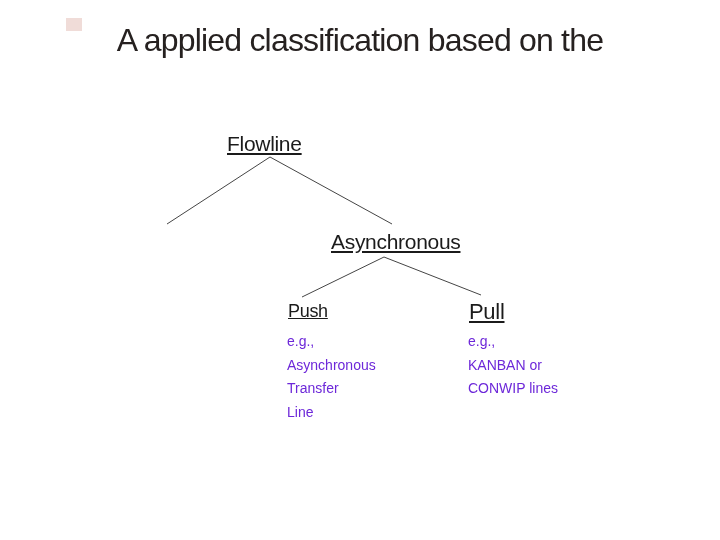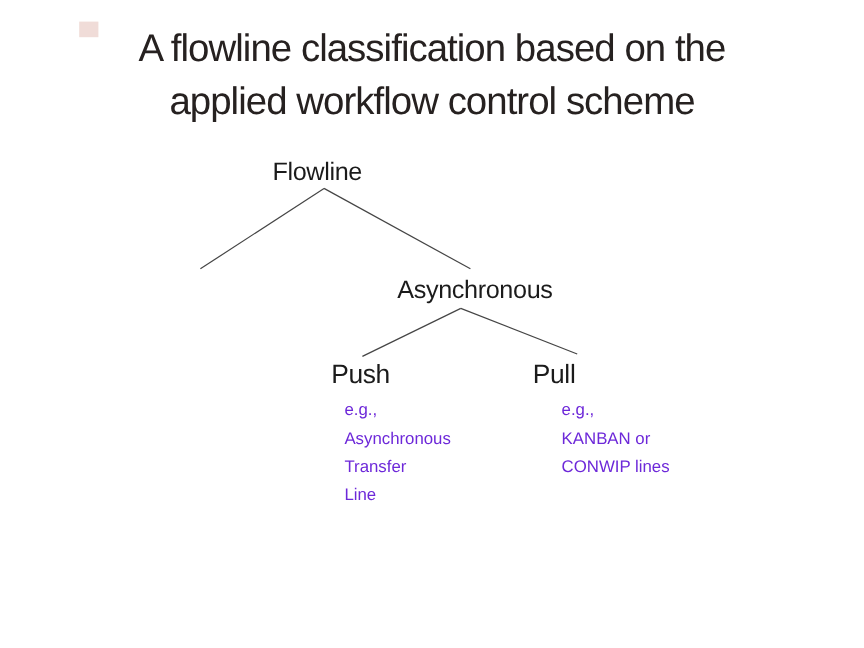--- a/index.html
+++ b/index.html
@@ -52,46 +52,46 @@
     stroke-width: 1;
     fill: none;
   }
   .node {
     position: absolute;
     font-size: 21px;
     line-height: 25px;
     letter-spacing: -0.3px;
     color: #1b1b1b;
     white-space: nowrap;
+    text-decoration: underline;
   }
   .node.root  { left: 227px; top: 131px; }
   .node.sync  { left:  91px; top: 227px; }
   .node.async { left: 331px; top: 229px; }
-  .node.push  { left: 276px; top: 299px; font-size: 22px; }
-  .node.pull  { left: 444px; top: 299px; font-size: 22px; }
+  .node.push  { left: 288px; top: 299px; font-size: 18px; }
+  .node.pull  { left: 469px; top: 299px; font-size: 22px; }
   .example {
     position: absolute;
     font-size: 14px;
     line-height: 23.5px;
     color: #6d28d9;
     white-space: pre-line;
   }
   .example.push-ex { left: 287px; top: 330px; }
   .example.pull-ex { left: 468px; top: 330px; }
 </style>
 </head>
 <body>
 
 <div class="slide">
 
   <div class="corner-accent"></div>
 
   <h1 class="title">
-    <span class="tline">A flowline classification based on the</span>
-    <span class="tline">applied workflow control scheme</span>
+    <span class="tline">A applied classification based on the</span>
   </h1>
 
   <svg class="connectors" width="720" height="540" viewBox="0 0 720 540" aria-hidden="true">
     <line x1="270" y1="157" x2="167" y2="224"></line>
     <line x1="270" y1="157" x2="392" y2="224"></line>
     <line x1="384" y1="257" x2="302" y2="297"></line>
     <line x1="384" y1="257" x2="481" y2="295"></line>
   </svg>
 
   <div class="node root">Flowline</div>

